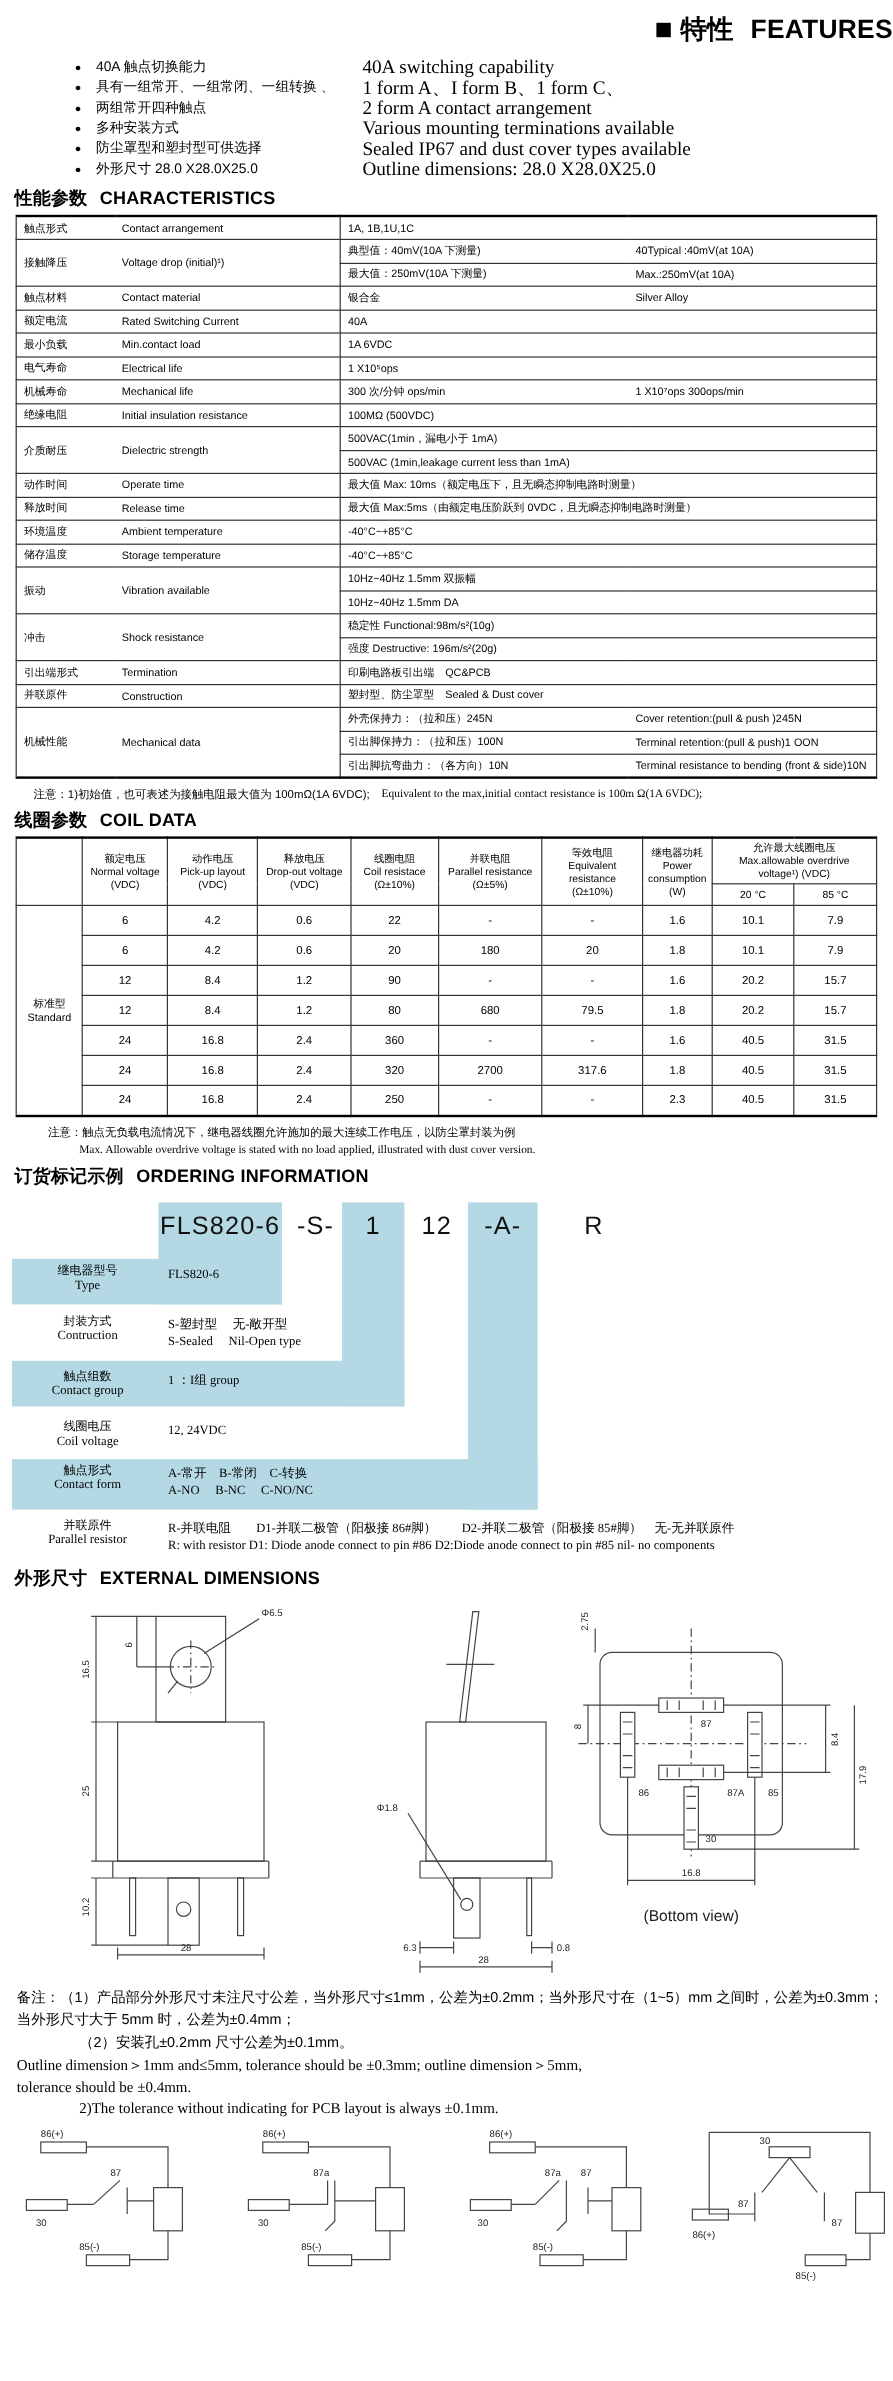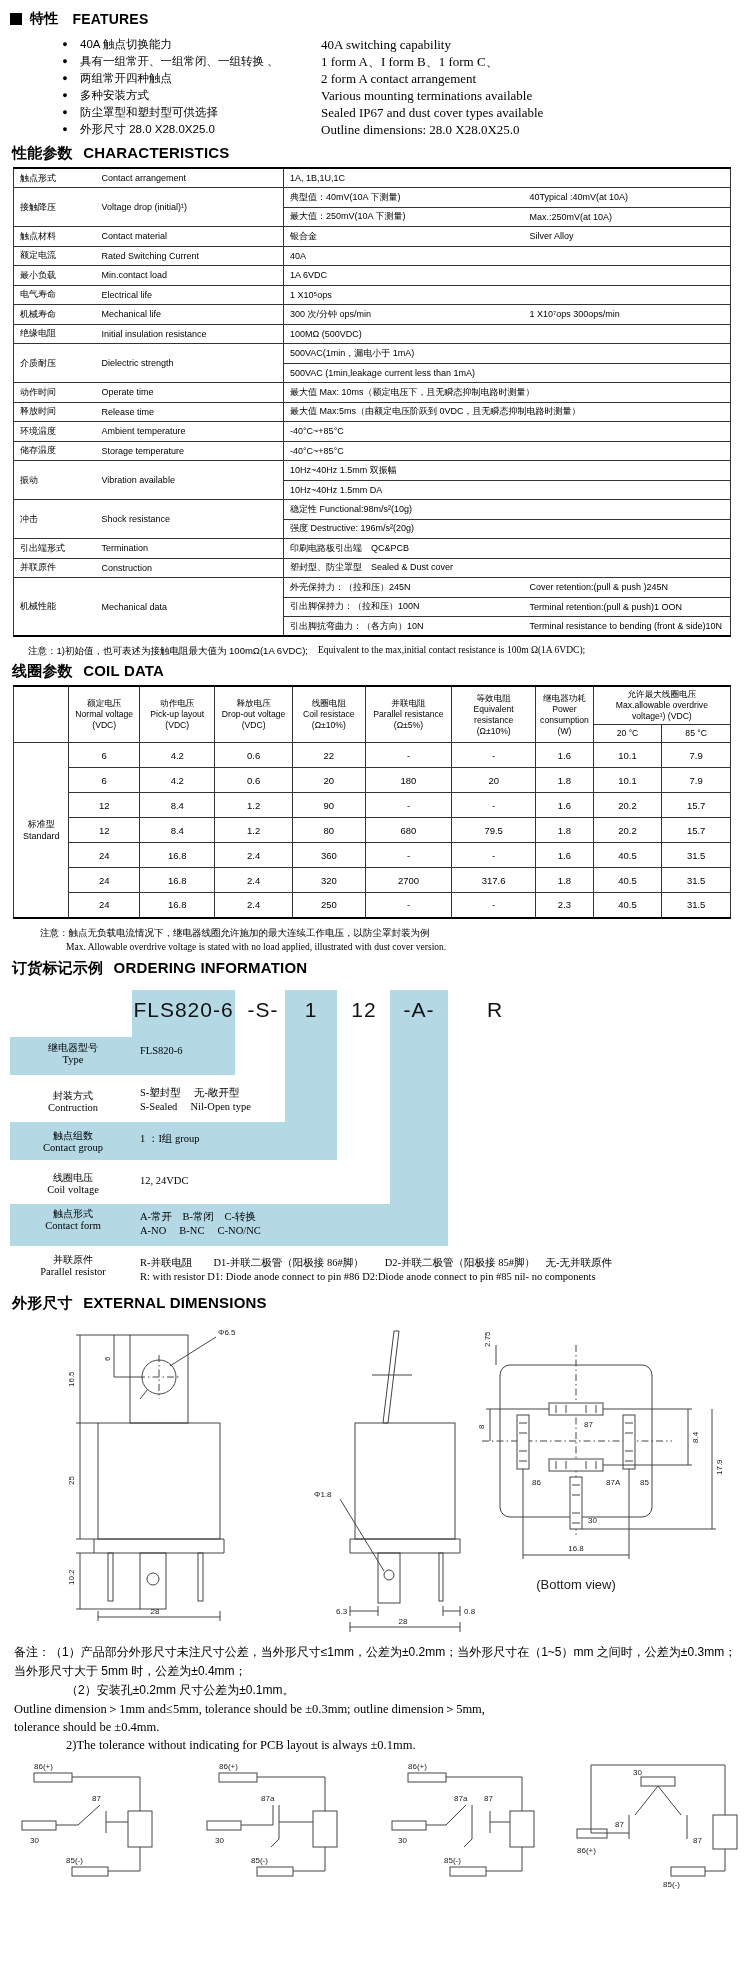--- a/index.html
+++ b/index.html
@@ -3,28 +3,28 @@
 <meta charset="utf-8">
 <style>
   * { margin:0; padding:0; box-sizing:border-box; }
   body {
     width:744px; height:1984px; background:#fff; color:#000;
     font-family:"Liberation Sans", sans-serif; overflow:hidden;
     padding:6px 0 0 0; position:relative;
   }
   .sec-h { font-weight:bold; font-size:15px; margin:4px 0 4px 12px; letter-spacing:0.2px; }
   .sec-h .cn { margin-right:6px; }
-  .feat-h { font-size:14px; margin-left:10px; display:flex; align-items:center; gap:8px; }
+  .feat-h { font-size:22px; margin-left:10px; display:flex; align-items:center; gap:8px;justify-content:flex-end; }
   .sq { width:12px; height:12px; background:#000; display:inline-block; }
   
   .feat-list { margin:8px 0 6px 0; }
   .feat-row { display:flex; font-size:11.5px; line-height:17px; }
   .feat-bullet { width:14px; text-align:center; margin-left:58px; font-size:9px; }
   .feat-cn { width:230px; padding-left:8px; }
-  .feat-en { font-family:"Liberation Serif", serif; font-size:13px;margin-left:19px; }
+  .feat-en { font-family:"Liberation Serif", serif; font-size:16px; }
   
   table.chart { border-collapse:collapse; width:718px; margin-left:13px;
     border-top:2px solid #000; border-bottom:2px solid #000;
     border-left:1px solid #333; border-right:1px solid #333; }
   table.chart td { border:1px solid #333; font-size:9px; height:19.5px; padding:1px 6px; vertical-align:middle; }
   table.chart td.lc { border-right:none; width:82px; }
   table.chart td.le { border-left:none; width:188px; }
   table.chart td.vcn { border-right:none; width:240px; }
   table.chart td.ven { border-left:none; }
   
@@ -393,21 +393,21 @@
 
   <div class="ord-row" style="top:60px;">
     <div class="ord-label">
       <span>继电器型号</span>
       <span class="en">Type</span>
     </div>
     <div class="ord-val">
       <div>FLS820-6</div>
     </div>
   </div>
-  <div class="ord-row" style="top:102px;align-items:flex-end;">
+  <div class="ord-row" style="top:102px;">
     <div class="ord-label">
       <span>封装方式</span>
       <span class="en">Contruction</span>
     </div>
     <div class="ord-val">
       <div>S-塑封型　 无-敞开型</div>
       <div>S-Sealed　 Nil-Open type</div>
     </div>
   </div>
   <div class="ord-row" style="top:148px;">

